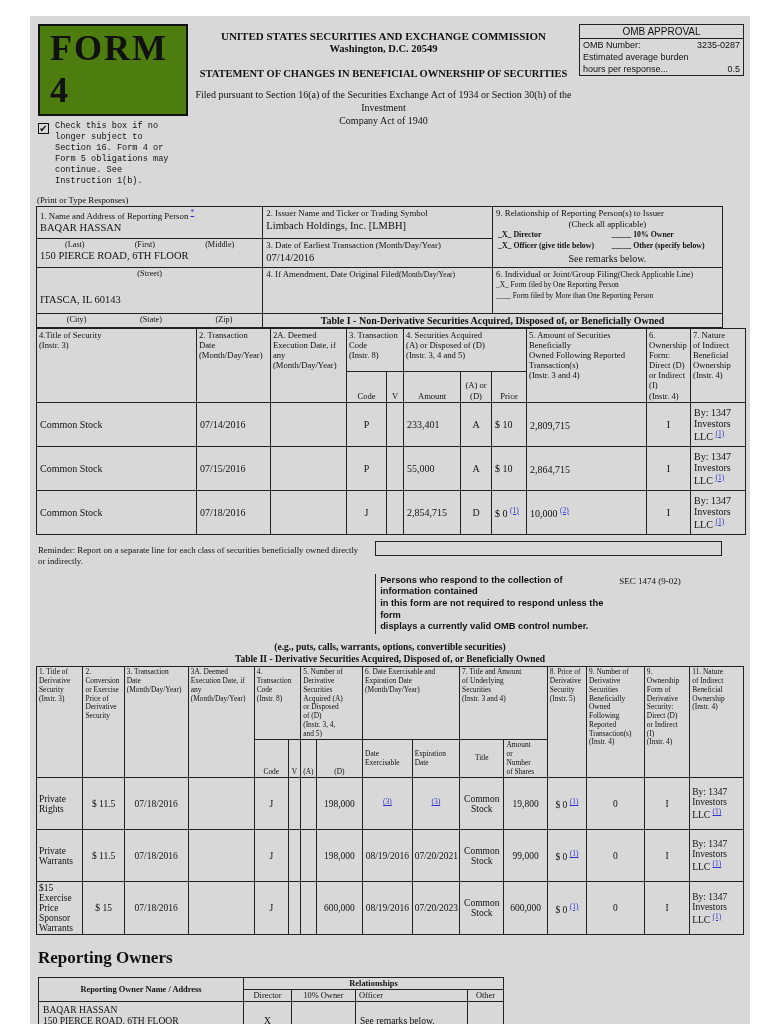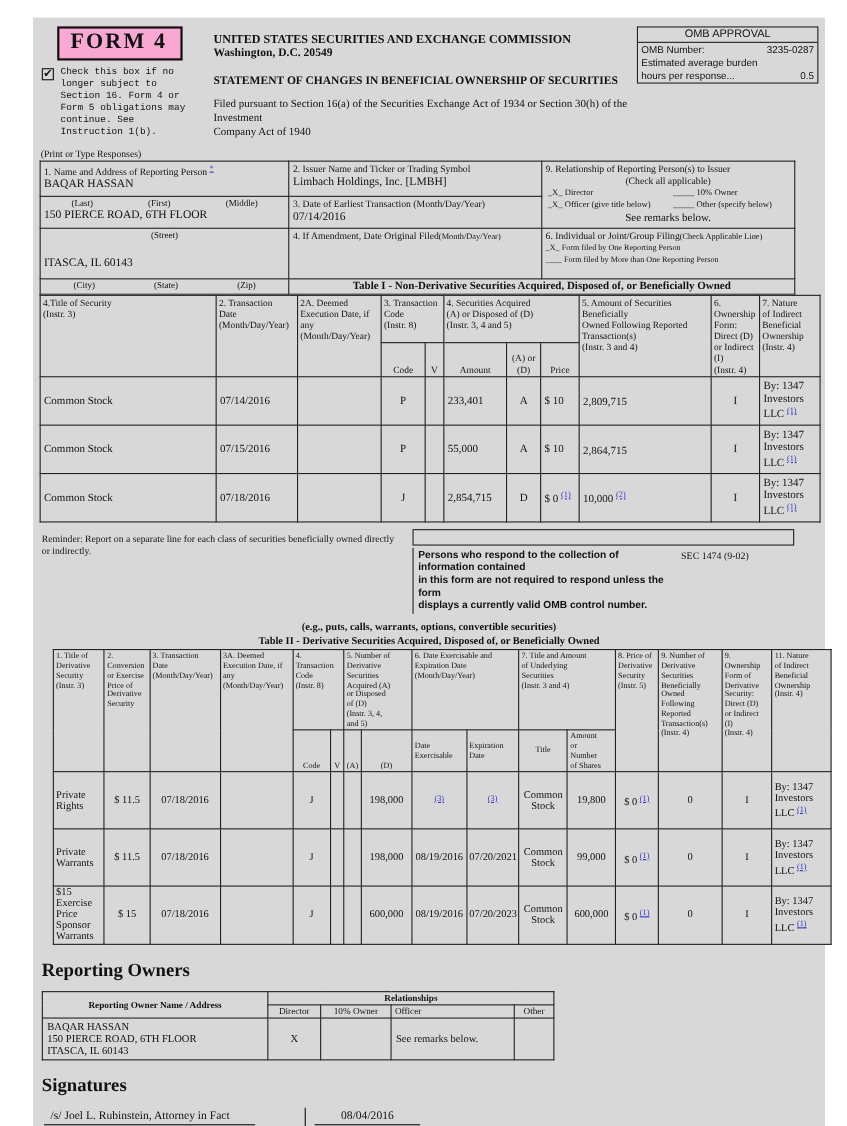--- a/index.html
+++ b/index.html
@@ -3,70 +3,70 @@
 <meta charset="utf-8">
 <style>
   * { box-sizing: border-box; margin: 0; padding: 0; }
   html,body { width: 770px; height: 1024px; background: #ffffff; overflow: hidden; }
   body { font-family: "Liberation Serif", serif; color: #111; }
   .sheet { position: relative; width: 720px; margin: 16px 0 0 30px; background: #d8d8d8; padding: 8px 6px 10px 6px; }
 
   
   .hdr { display: flex; align-items: flex-start; }
   .hdr-left { width: 152px; flex: 0 0 152px; }
-  .form4box { border: 2px solid #111; display: inline-block; padding: 1px 12px 3px 10px; font-size: 20px; font-weight: bold; letter-spacing: 2px; background: #f9a8d4; margin-left: 16px; }
+  .form4box { border: 2px solid #111; display: inline-block; padding: 1px 12px 3px 10px; font-size: 36px; font-weight: bold; letter-spacing: 2px; background: #4d7c0f; margin-left: 2px; }
   .chk-row { display: flex; margin-top: 5px; }
   .checkbox { width: 11px; height: 11px; border: 1.4px solid #111; margin: 2px 6px 0 2px; flex: 0 0 11px; font-size: 10px; line-height: 9px; text-align: center; }
   .chk-note { font-size: 8.6px; line-height: 1.28; width: 118px; font-family: Liberation Mono, monospace; }
-  .hdr-center { flex: 1 1 auto; text-align: left; padding: 6px 6px 0 6px; }
+  .hdr-center { flex: 1 1 auto; text-align: center; padding: 6px 6px 0 6px; }
   .ttl1 { font-size: 11px; font-weight: bold; }
   .ttl2 { font-size: 10.5px; font-weight: bold; margin-top: 1px; }
   .ttl3 { font-size: 10.5px; font-weight: bold; margin-top: 14px; }
   .ttl4 { font-size: 10px; margin-top: 9px; white-space: pre-line; line-height: 1.3; }
   .omb-box { flex: 0 0 165px; width: 165px; border: 1.5px solid #222; font-family: "Liberation Sans", sans-serif; font-size: 9px; background: #d8d8d8; }
   .omb-title { text-align: center; font-size: 10px; border-bottom: 1px solid #222; padding: 1px 0; }
   .omb-row { display: flex; justify-content: space-between; padding: 0 3px; line-height: 1.35; }
   .print-note { font-size: 8.8px; margin: 8px 0 1px 1px; }
 
   
   table { border-collapse: collapse; table-layout: fixed; background: #d8d8d8; }
   td, th { border: 1px solid #222; font-weight: normal; vertical-align: top; text-align: left; overflow: hidden; }
 
   
   .info { width: 97%; border: 1.6px solid #222; }
   .info td { padding: 1px 3px; }
   .sec-label { font-size: 8.8px; line-height: 1.2; }
   .big-val { font-size: 10.5px; margin-top: 1px; }
   .mini-labels { display: flex; font-size: 8.2px; justify-content: space-around; }
   .fn { color: #3333cc; text-decoration: underline; font-size: 7.5px; vertical-align: super; cursor: pointer; }
-  .rel-grid { display: grid; grid-template-columns: 52% 48%; font-size: 7.8px; line-height: 1.45; padding: 0 2px; }
+  .rel-grid { display: grid; grid-template-columns: 52% 48%; font-size: 7.8px; line-height: 1.45; padding: 0 2px; font-weight: bold; }
   .remarks { text-align: center; font-size: 10px; margin: 1px 0 2px 0; }
   .small-paren { font-size: 7.6px; }
   .filing-lines { font-size: 7.4px; line-height: 1.5; }
   .t1-title-cell { text-align: center; font-weight: bold; font-size: 10px; vertical-align: middle; }
 
   
   .t1tbl { width: 100%; border: 1.6px solid #222; margin-top: 0px; }
   .t1tbl th { font-size: 8.6px; line-height: 1.18; padding: 1px 2px; white-space: pre-line; }
   .t1tbl .sub { vertical-align: bottom; text-align: center; }
   .t1tbl td { font-size: 10px; padding: 2px 3px; vertical-align: middle; height: 44px; }
   .ctr { text-align: center; }
 
   
   .reminder-row { display: flex; margin-top: 6px; gap: 12px; }
   .reminder { width: 47%; font-size: 8.8px; padding: 4px 2px 0 2px; line-height: 1.25; }
   .respond-col { width: 53%; }
   .spacer-box { border: 1.4px solid #222; height: 15px; margin: 0 22px 0 0; }
-  .respond-row { display: flex; margin-top: 2px; }
+  .respond-row { display: flex; margin-top: 18px; }
   .respond-box { border-left: 1.4px solid #222; padding: 1px 4px; width: 240px; font-family: "Liberation Sans", sans-serif; font-weight: bold; font-size: 9.3px; line-height: 1.25; white-space: pre-line; }
   .sec-code { font-size: 9px; padding: 2px 0 0 4px; }
 
   
   .t2title { text-align: center; font-weight: bold; font-size: 9.5px; margin: 8px 0 1px 0; line-height: 1.25; }
-  .t2tbl { width: 100%; border: 1.6px solid #222; margin-left: 12px; }
+  .t2tbl { width: 100%; border: 1.6px solid #222; }
   .t2tbl th { font-size: 7.4px; line-height: 1.18; padding: 1px 2px; white-space: pre-line; }
   .t2tbl .sub { vertical-align: bottom; text-align: center; }
   .t2tbl td { font-size: 9.5px; padding: 1px 2px; vertical-align: middle; height: 52px; text-align: center; }
   .t2tbl td.lft { text-align: left; }
 
   
   h2 { font-size: 17px; font-weight: bold; margin: 13px 0 9px 2px; }
   .ro { border: 1.6px solid #222; margin-left: 2px; }
   .ro th { font-size: 8.4px; text-align: center; padding: 1px 3px; }
   .ro th.bld { font-weight: bold; vertical-align: middle; }

